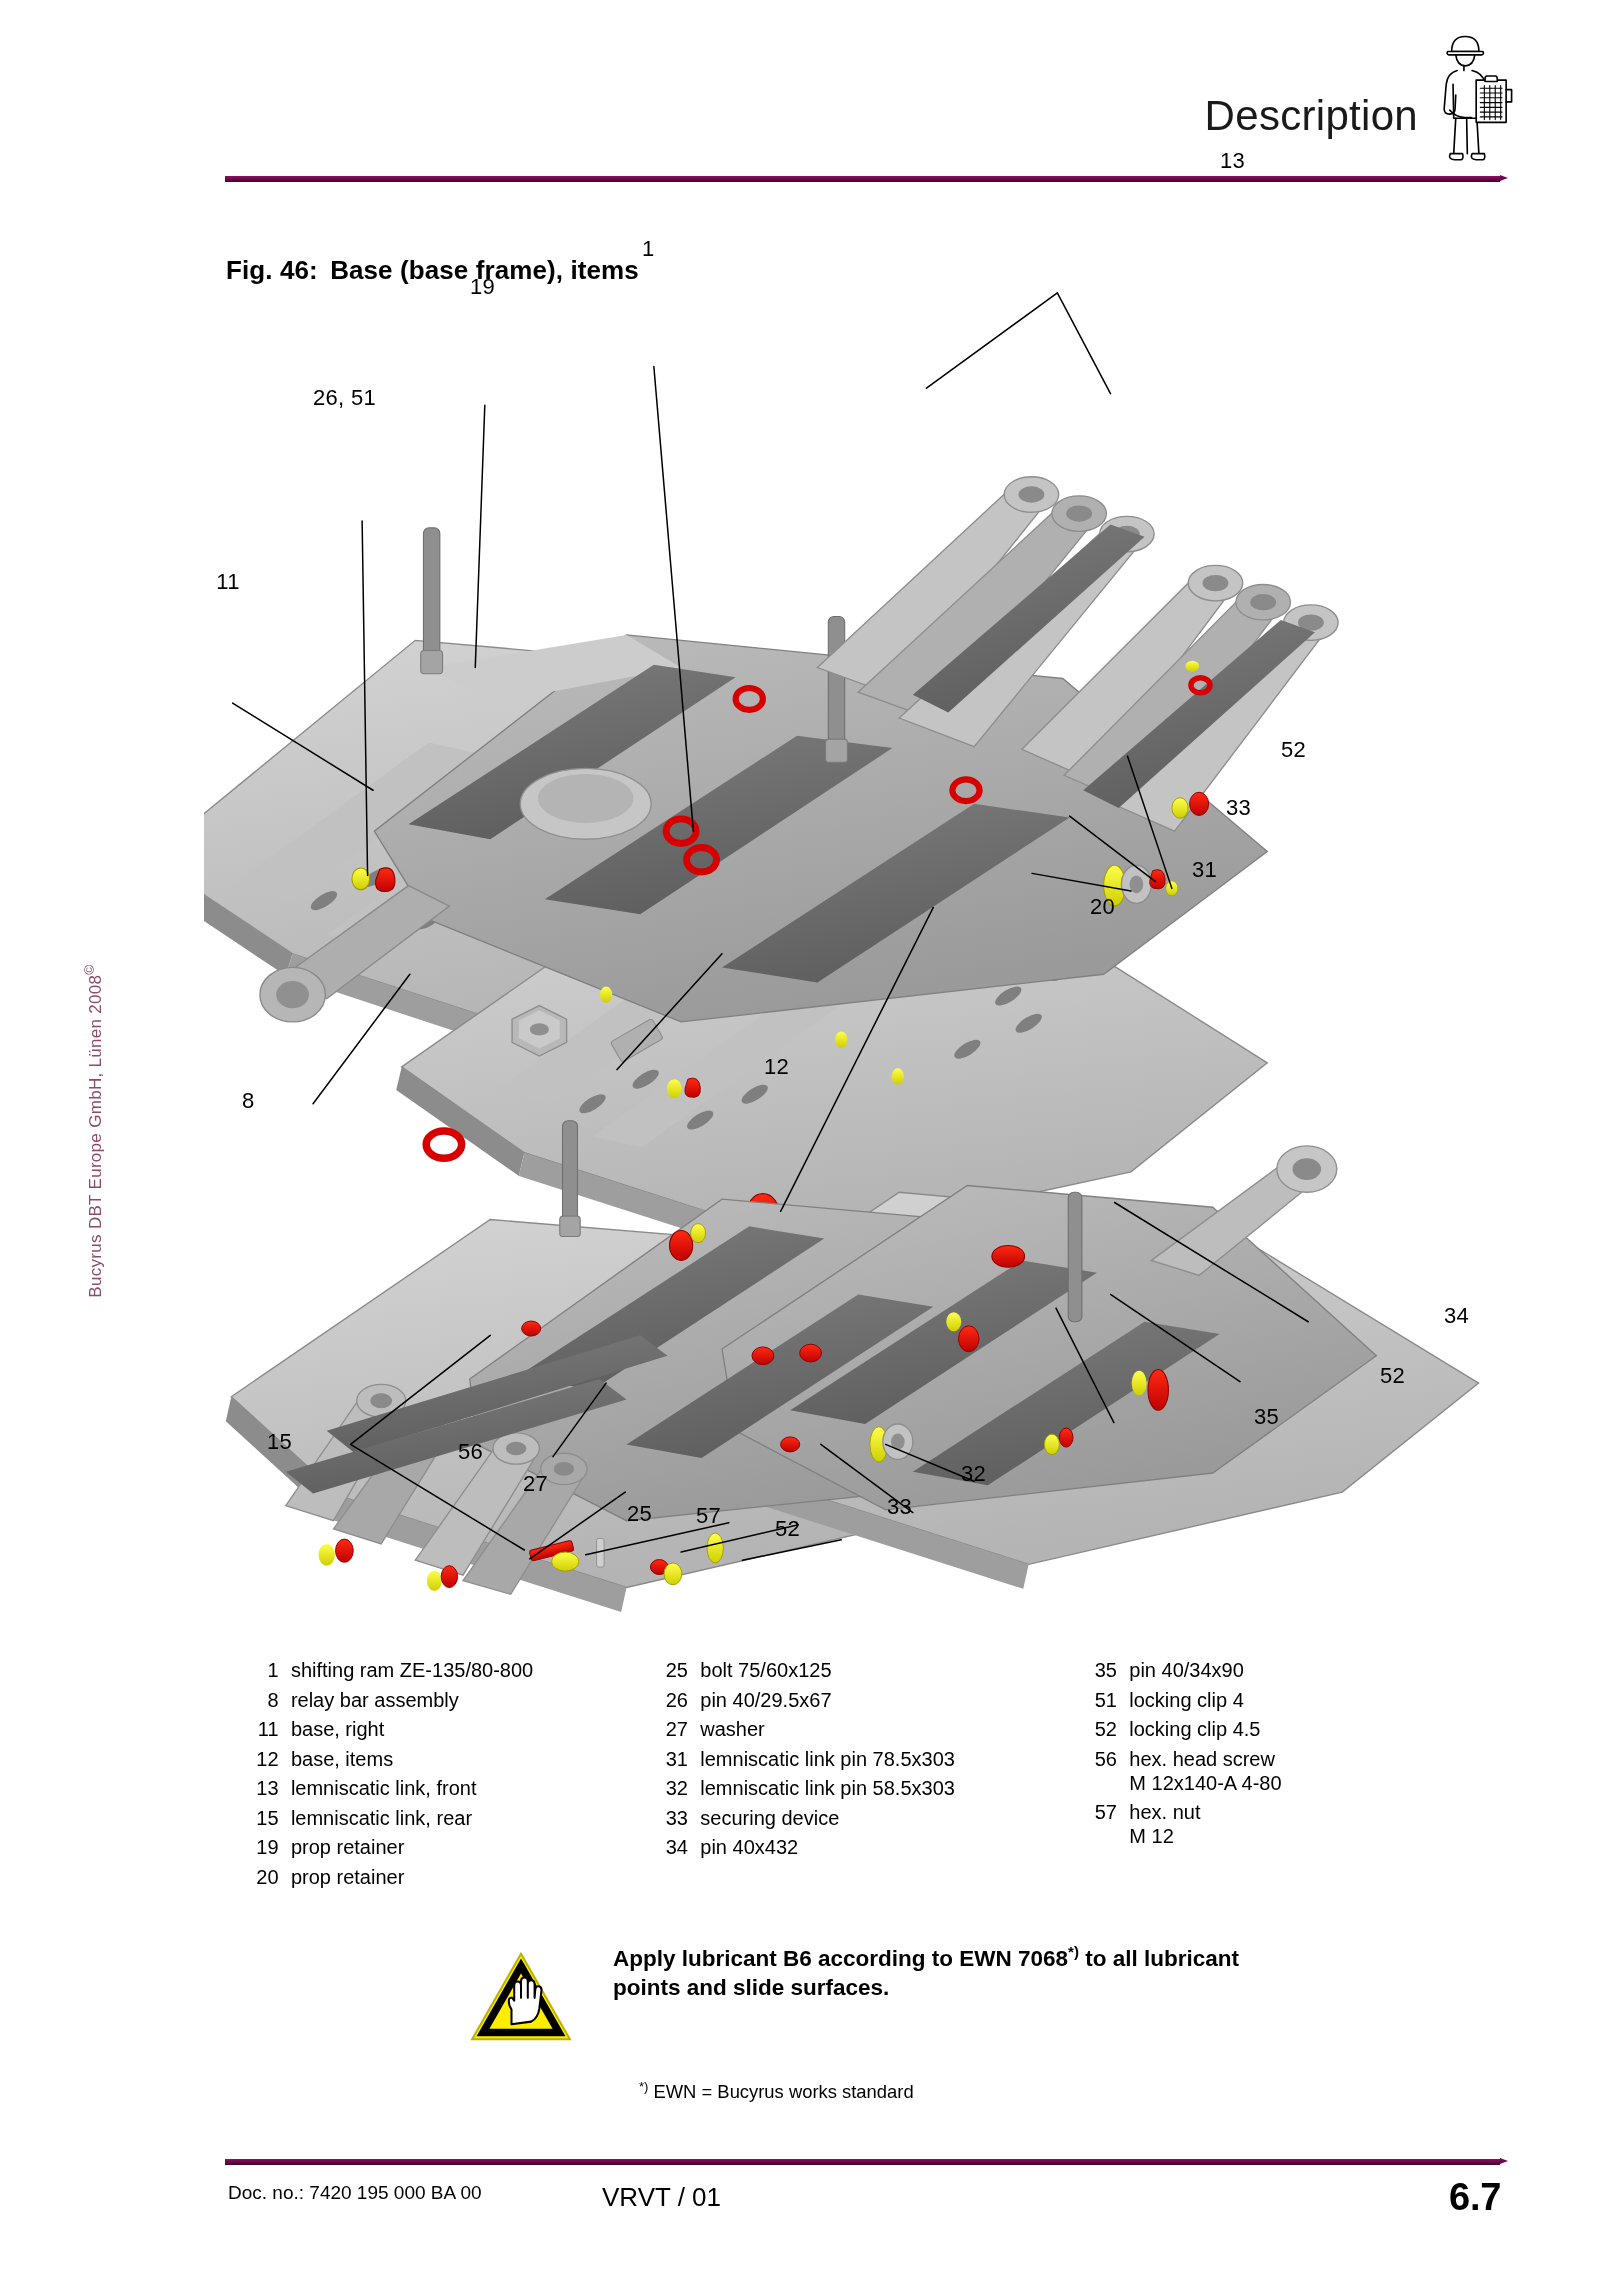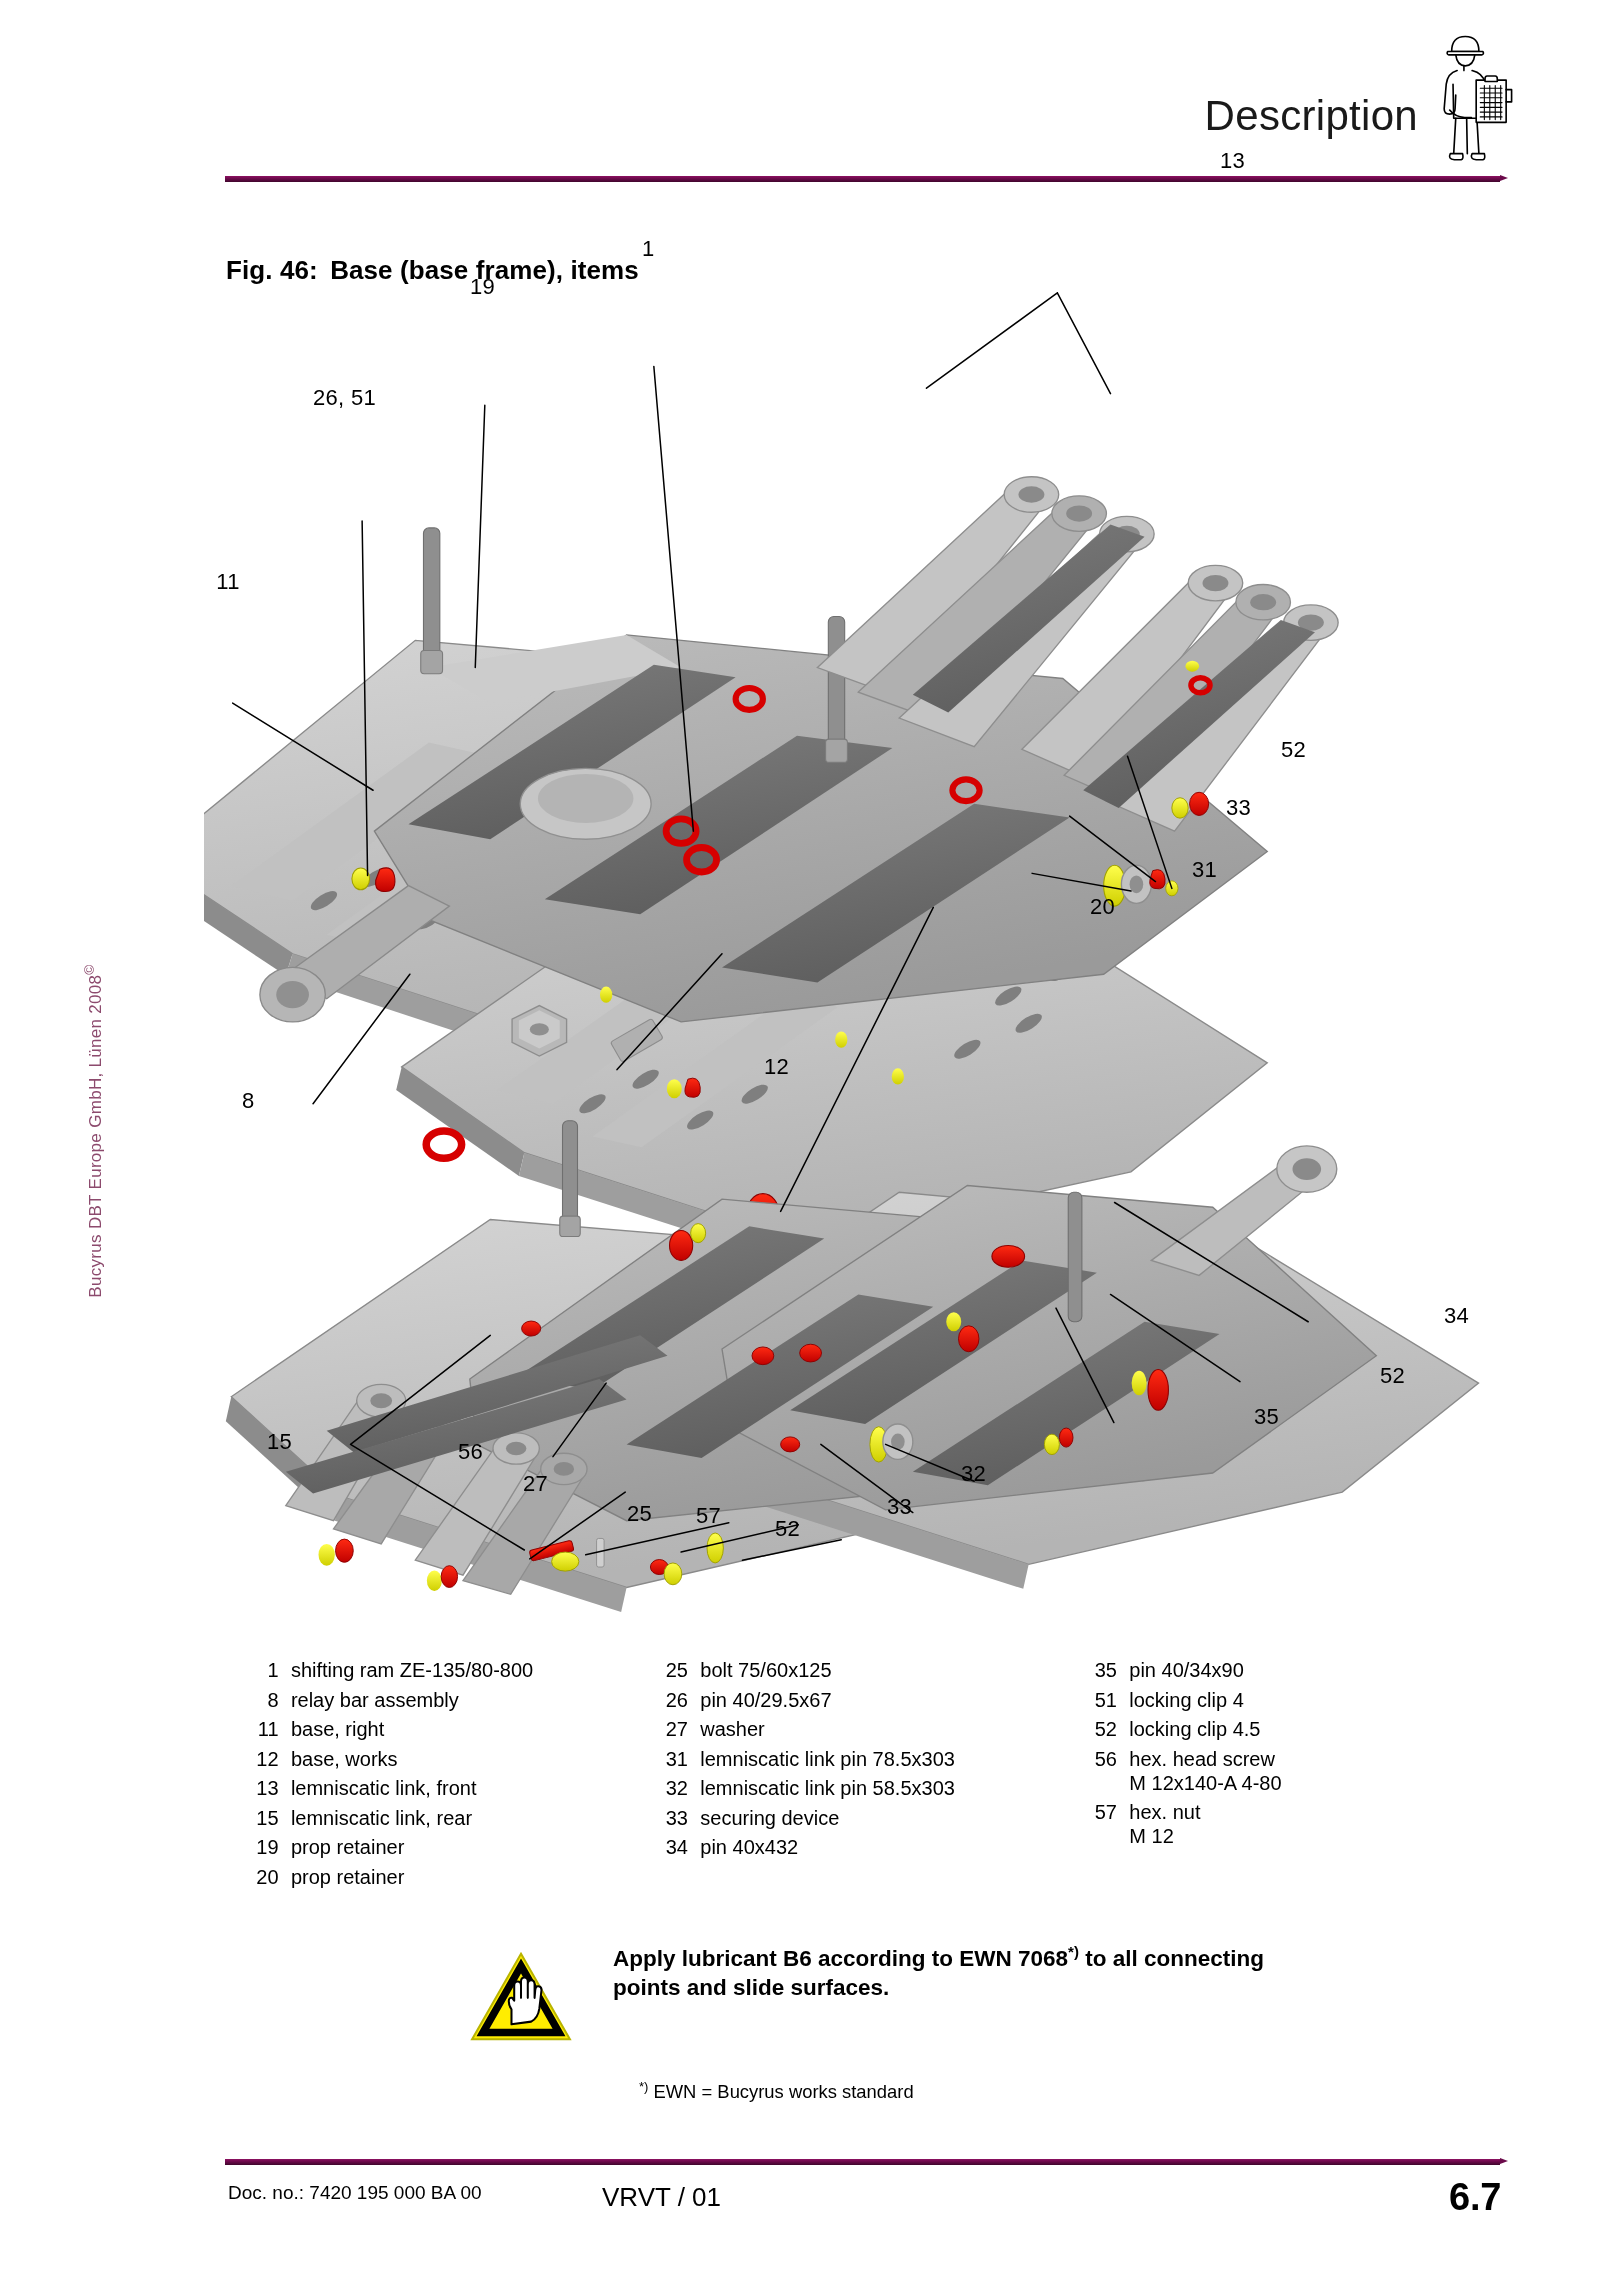--- a/index.html
+++ b/index.html
@@ -480,21 +480,21 @@
       <div class="legend-row">
           <span class="legend-num">8</span>
           <span class="legend-txt">relay bar assembly</span>
         </div>
       <div class="legend-row">
           <span class="legend-num">11</span>
           <span class="legend-txt">base, right</span>
         </div>
       <div class="legend-row">
           <span class="legend-num">12</span>
-          <span class="legend-txt">base, works</span>
+          <span class="legend-txt">base, items</span>
         </div>
       <div class="legend-row">
           <span class="legend-num">13</span>
           <span class="legend-txt">lemniscatic link, front</span>
         </div>
       <div class="legend-row">
           <span class="legend-num">15</span>
           <span class="legend-txt">lemniscatic link, rear</span>
         </div>
       <div class="legend-row">
@@ -565,21 +565,21 @@
   <div class="notice">
     <svg class="notice-icon" viewBox="0 0 150 134">
       <polygon points="75,4 147,130 3,130" fill="#ffed00" stroke="#b9b400" stroke-width="3"></polygon>
       <polygon points="75,22 131,120 19,120" fill="none" stroke="#000" stroke-width="11"></polygon>
       <g fill="#ffffff" stroke="#000" stroke-width="3" stroke-linejoin="round">
         <path d="M61 108 l0 -22 q-4 -5 -4 -12 q0 -6 5 -5 l3 4 l0 -22 q0 -6 5 -6 q5 0 5 6 l0 18 l0 -24 q0 -6 5 -6 q5 0 5 6 l0 24 l0 -20 q0 -6 5 -6 q5 0 5 6 l0 20 l1 -12 q1 -6 5 -5 q5 1 4 7 l-3 26 q-2 14 -12 19 z"></path>
       </g>
     </svg>
 
     <div class="notice-body">
-      <div class="notice-text"><span>Apply lubricant B6 according to EWN 7068</span><sup>*)</sup><span> to all connecting</span><br><span>points and slide surfaces.</span></div>
+      <div class="notice-text"><span>Apply lubricant B6 according to EWN 7068</span><sup>*)</sup><span> to all lubricant</span><br><span>points and slide surfaces.</span></div>
     </div>
 
     <div class="notice-foot"><sup>*)</sup><span> EWN = Bucyrus works standard</span></div>
   </div>
 
   <div class="footer-rule"></div>
   <div class="footer-doc">Doc. no.: 7420 195 000 BA 00</div>
   <div class="footer-rev">VRVT / 01</div>
   <div class="footer-page">6.7</div>
 

